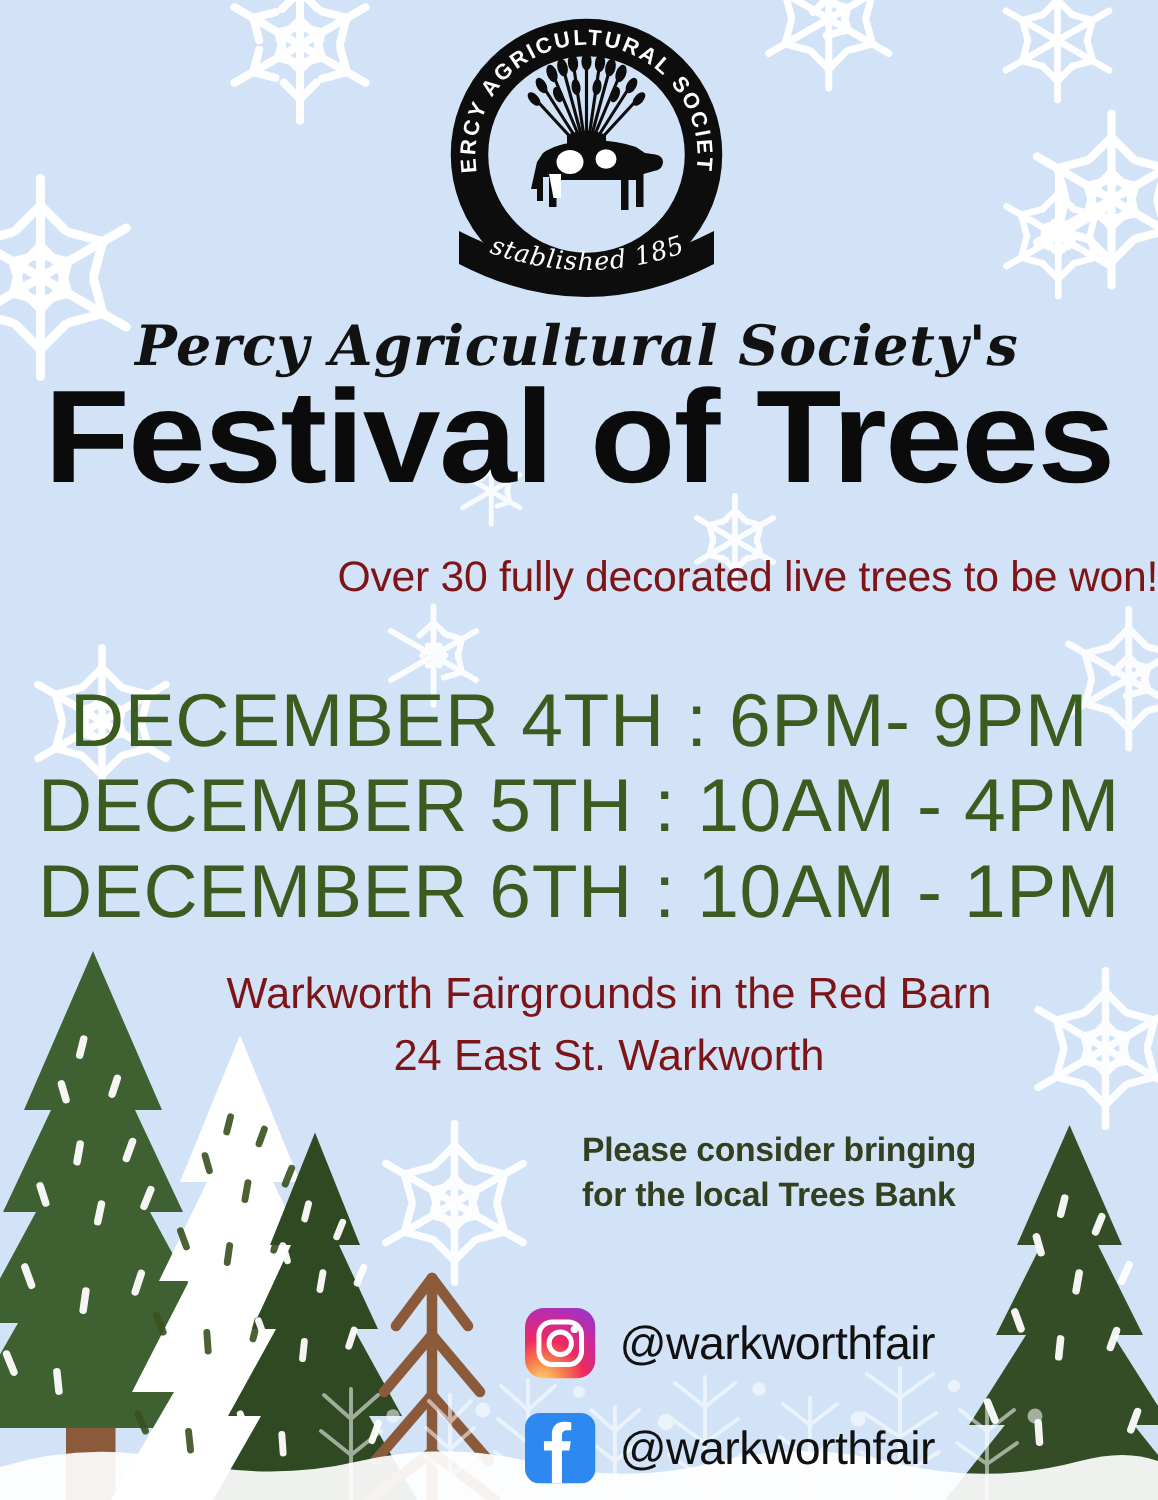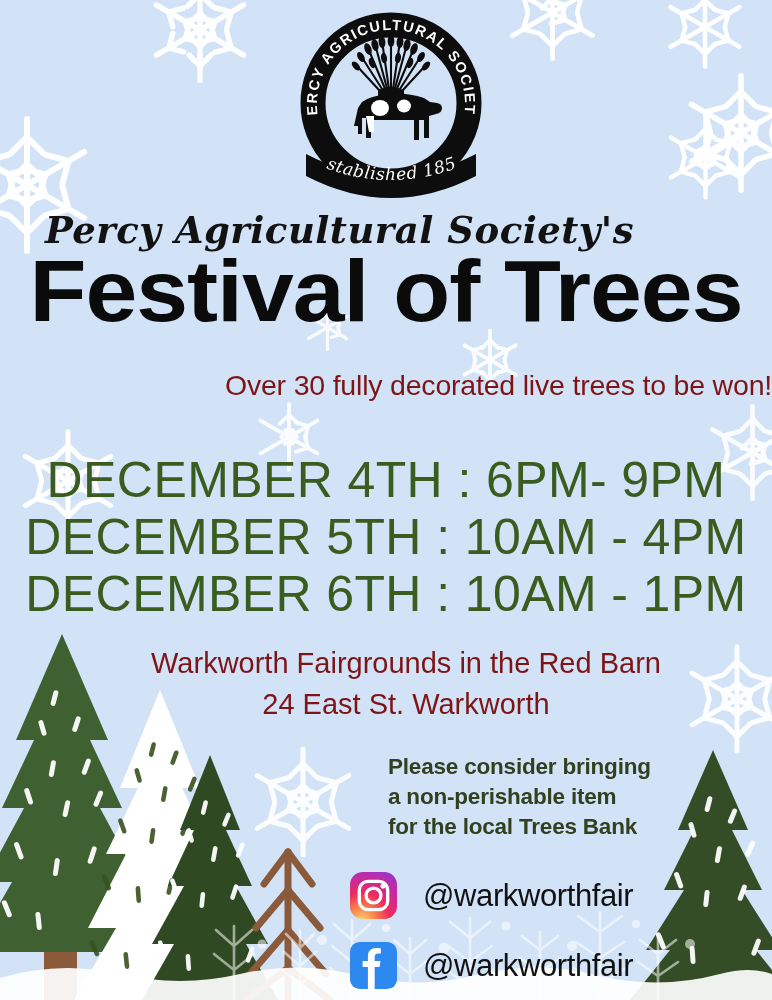--- a/index.html
+++ b/index.html
@@ -33,21 +33,21 @@
     height: 195px;
   }
   #logo-wrap svg { display:block; width:190px; height:195px; }
 
   
   .script-line {
     position: absolute;
     left: 0;
     width: 679px;
     top: 208px;
-    text-align: center;
+    text-align: right;
     font-family: "DejaVu Serif", serif;
     font-style: italic;
     font-weight: bold;
     font-size: 37px;
     letter-spacing: 0.5px;
     color: #121212;
     white-space: nowrap;
   }
   .main-title {
     position: absolute;
@@ -123,21 +123,21 @@
     font-size: 22.5px;
     line-height: 30px;
     letter-spacing: -0.2px;
   }
 
   
   .social-row {
     position: absolute;
     display: flex;
     align-items: center;
-    gap: 26px;
+    gap: 16px;
   }
   #social-ig { left: 350px; top: 872px; }
   #social-fb { left: 350px; top: 942px; }
   .social-handle {
     font-size: 31px;
     font-weight: 500;
     color: #111111;
     letter-spacing: -0.4px;
     white-space: nowrap;
   }
@@ -821,21 +821,20 @@
       </g>
 
       <path d="M0,978 Q 60,960 120,974 Q 180,988 240,974 Q 300,960 360,976
                Q 420,990 480,974 Q 540,960 600,976 Q 660,990 720,974 Q 750,966 772,974
                L772,1000 L0,1000 Z" fill="#ffffff" opacity="0.92"></path>
     </svg>
   </div>
 
   <div id="foodbank">
     <div>Please consider bringing</div>
-    <div>a non-perishable item</div>
     <div>for the local Trees Bank</div>
   </div>
 
   <div class="social-row" id="social-ig">
     <svg class="social-icon" viewBox="0 0 48 48" xmlns="http://www.w3.org/2000/svg">
       <defs>
         <radialGradient id="igGrad" cx="25%" cy="105%" r="135%">
           <stop offset="0%" stop-color="#ffd776"></stop>
           <stop offset="22%" stop-color="#f9834b"></stop>
           <stop offset="45%" stop-color="#ee2a5f"></stop>

